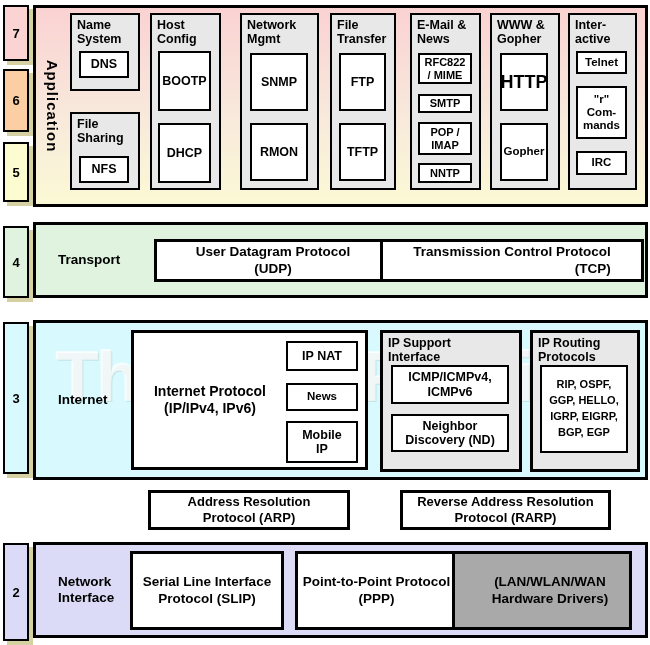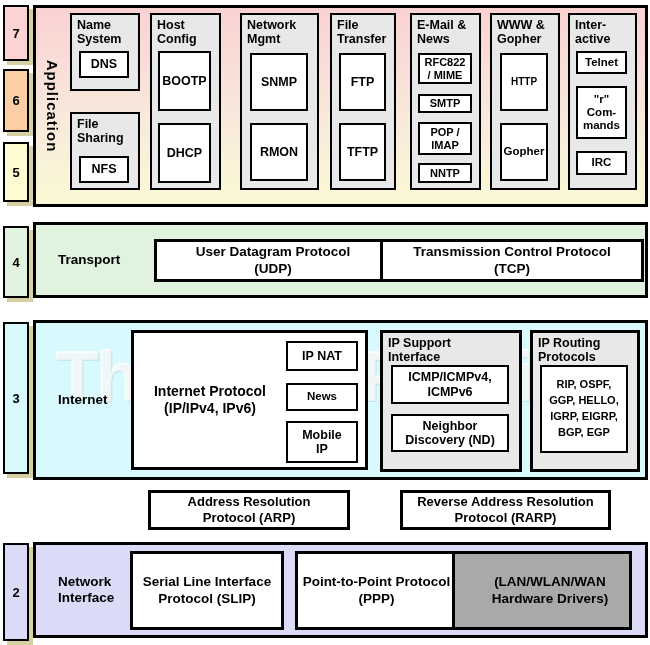--- a/index.html
+++ b/index.html
@@ -56,33 +56,33 @@
   .hc-bootp{left:6px;top:36px;width:53px;height:60px;}
   .hc-dhcp{left:6px;top:108px;width:53px;height:60px;}
   .nm-snmp{left:8px;top:38px;width:58px;height:58px;}
   .nm-rmon{left:8px;top:108px;width:58px;height:58px;}
   .ft-ftp{left:7px;top:38px;width:47px;height:58px;}
   .ft-tftp{left:7px;top:108px;width:47px;height:58px;}
   .em-rfc{left:6px;top:38px;width:54px;height:31px;font-size:11px;}
   .em-smtp{left:6px;top:79px;width:54px;height:19px;font-size:11px;}
   .em-pop{left:6px;top:107px;width:54px;height:33px;font-size:11px;}
   .em-nntp{left:6px;top:148px;width:54px;height:20px;font-size:11px;}
-  .ww-http{left:8px;top:38px;width:48px;height:58px;font-size:10px;}
+  .ww-http{left:8px;top:38px;width:48px;height:58px;font-size:18px;}
   .ww-gopher{left:8px;top:108px;width:48px;height:58px;font-size:11.5px;}
   .ia-telnet{left:6px;top:36px;width:51px;height:23px;font-size:11.5px;}
   .ia-rcmd{left:6px;top:71px;width:51px;height:53px;font-size:11.5px;}
   .ia-irc{left:6px;top:136px;width:51px;height:24px;font-size:11.5px;}
   
   .bigbox{
     position:absolute;background:#fff;border:3px solid #000;box-sizing:border-box;
     display:flex;align-items:center;justify-content:center;text-align:center;
     font-weight:bold;font-size:13.5px;line-height:1.25;white-space:pre-line;
   }
   .udp{left:94px;top:14px;width:238px;height:43px;margin-left:24px;}
-  .tcp{left:344px;top:14px;width:264px;height:43px;}
+  .tcp{left:344px;top:14px;width:264px;height:43px;text-align:right;}
   
   .wm{
     position:absolute;left:20px;top:14px;z-index:0;white-space:nowrap;
     font-weight:bold;font-size:70px;letter-spacing:-2px;
     color:rgba(255,255,255,0.62);
     text-shadow:1px 1px 0 rgba(170,190,190,0.35), -1px -1px 0 rgba(255,255,255,0.7);
   }
   .internet .hlabel,.ipbox,.subgroup{z-index:1;}
   .ipbox{position:absolute;left:95px;top:7px;width:237px;height:140px;background:#fff;border:3px solid #000;box-sizing:border-box;}
   .ip-text{

